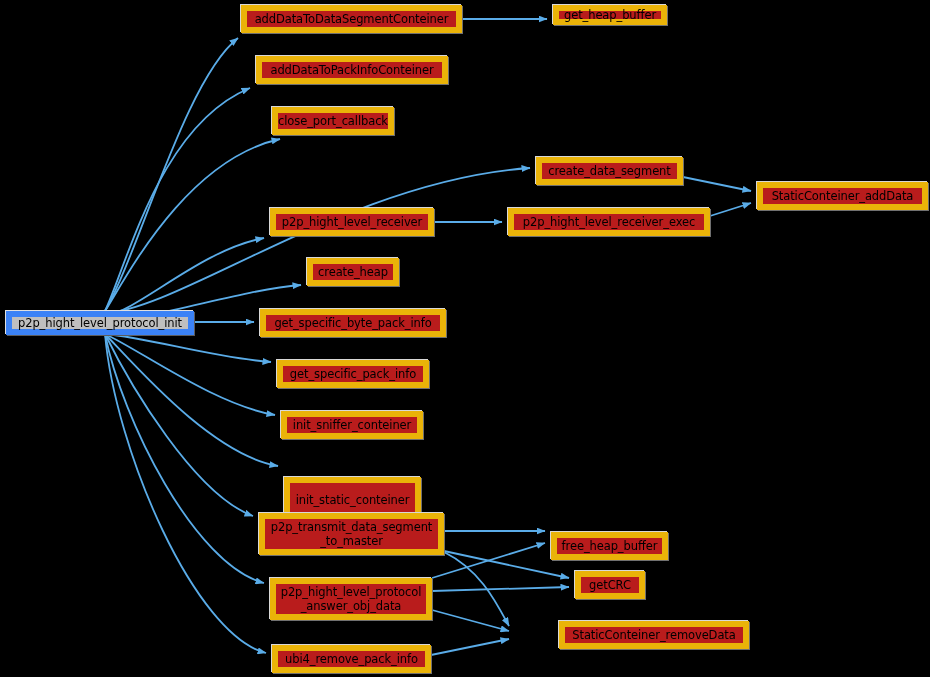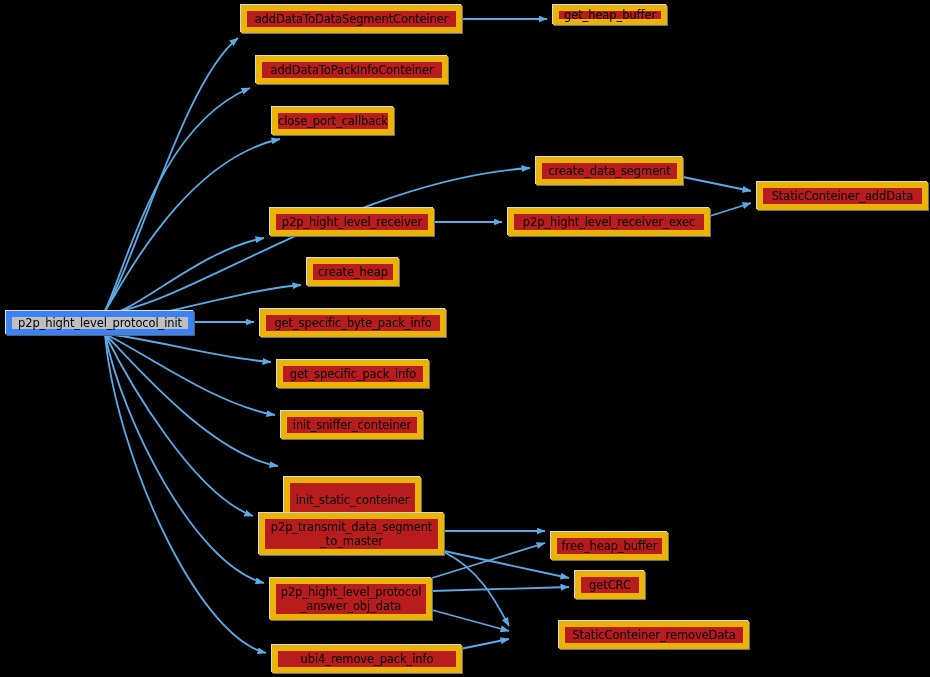--- a/index.html
+++ b/index.html
@@ -95,18 +95,18 @@
       <div class="node" style="left: 508px; top: 208px; width: 202px; height: 28px;">p2p_hight_level_receiver_exec</div>
       <div class="node" style="left: 307px; top: 258px; width: 92px; height: 28px;">create_heap</div>
       <div class="node" style="left: 260px; top: 309px; width: 186px; height: 28px;">get_specific_byte_pack_info</div>
       <div class="node" style="left: 277px; top: 360px; width: 152px; height: 28px;">get_specific_pack_info</div>
       <div class="node" style="left: 281px; top: 411px; width: 142px; height: 28px;">init_sniffer_conteiner</div>
       <div class="node" style="left: 284px; top: 461px; width: 137px; height: 46px; margin-top: 16px;">init_static_conteiner</div>
       <div class="node" style="left: 259px; top: 513px; width: 185px; height: 42px;">p2p_transmit_data_segment
 _to_master</div>
       <div class="node" style="left: 270px; top: 578px; width: 162px; height: 42px;">p2p_hight_level_protocol
 _answer_obj_data</div>
-      <div class="node" style="left: 272px; top: 645px; width: 190px; height: 28px;">ubi4_remove_pack_info</div>
+      <div class="node" style="left: 272px; top: 645px; width: 159px; height: 28px;">ubi4_remove_pack_info</div>
       <div class="node" style="left: 551px; top: 520px; width: 117px; height: 28px; margin-top: 12px;">free_heap_buffer</div>
       <div class="node" style="left: 575px; top: 571px; width: 70px; height: 28px;">getCRC</div>
       <div class="node" style="left: 515px; top: 621px; width: 190px; height: 28px; margin-left: 44px;">StaticConteiner_removeData</div>
     </div>
 </div>
 
 </body></html>

